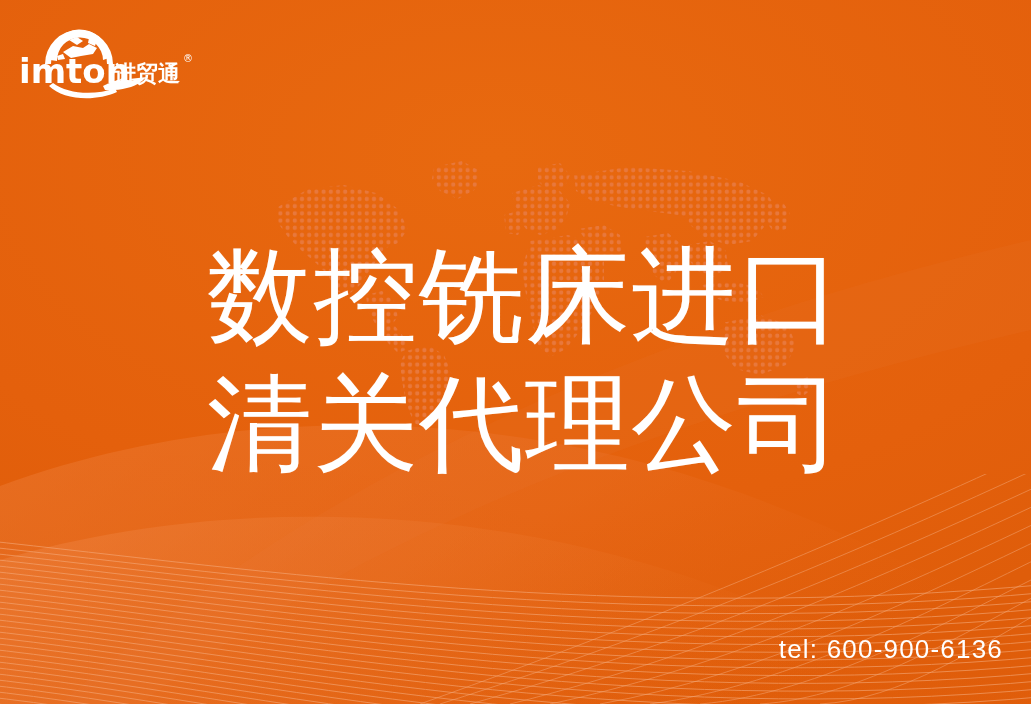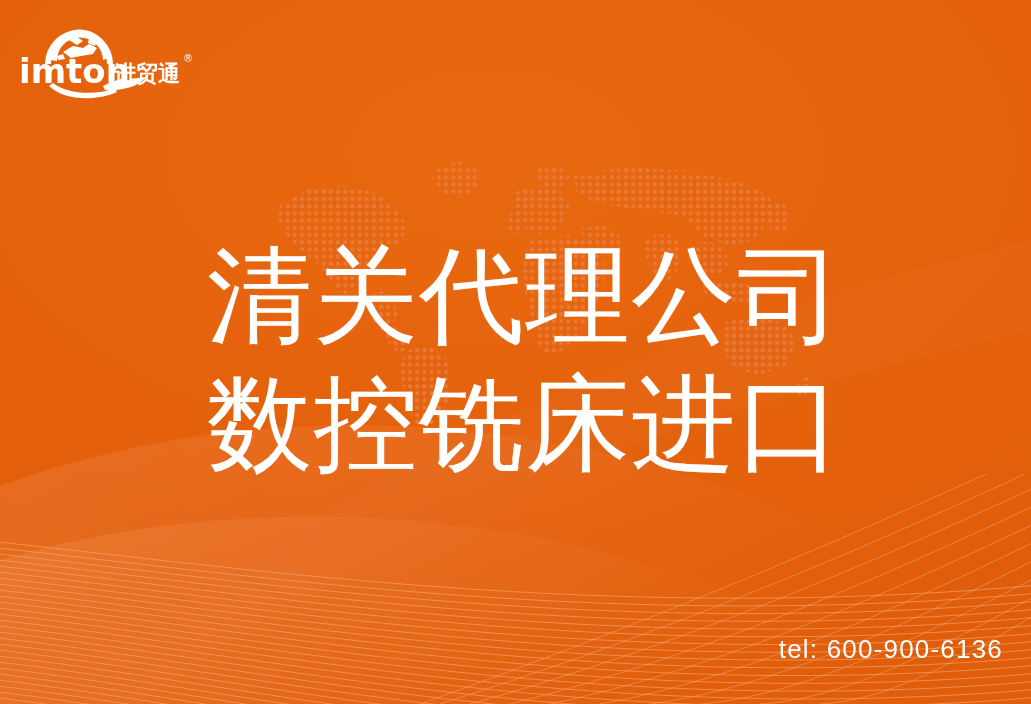--- a/index.html
+++ b/index.html
@@ -258,19 +258,19 @@
 
       <g>
         <path d="M32 58 C 46 72, 78 74, 100 64 L98 60 C 78 68, 50 66, 36 55 Z" fill="#ffffff"></path>
         <path d="M86 58 C 96 52, 112 50, 124 54 C 116 60, 100 63, 88 62 Z" fill="#ffffff"></path>
         <path d="M112 51 L130 49 L122 55 Z" fill="#ffffff"></path>
       </g>
     </svg>
   </div>
 
   <div class="headline">
+    <div class="headline-line">数控铣床进口</div>
     <div class="headline-line">清关代理公司</div>
-    <div class="headline-line">数控铣床进口</div>
   </div>
 
   <div class="tel">tel: 600-900-6136</div>
 
 </div>
 
 </body></html>

